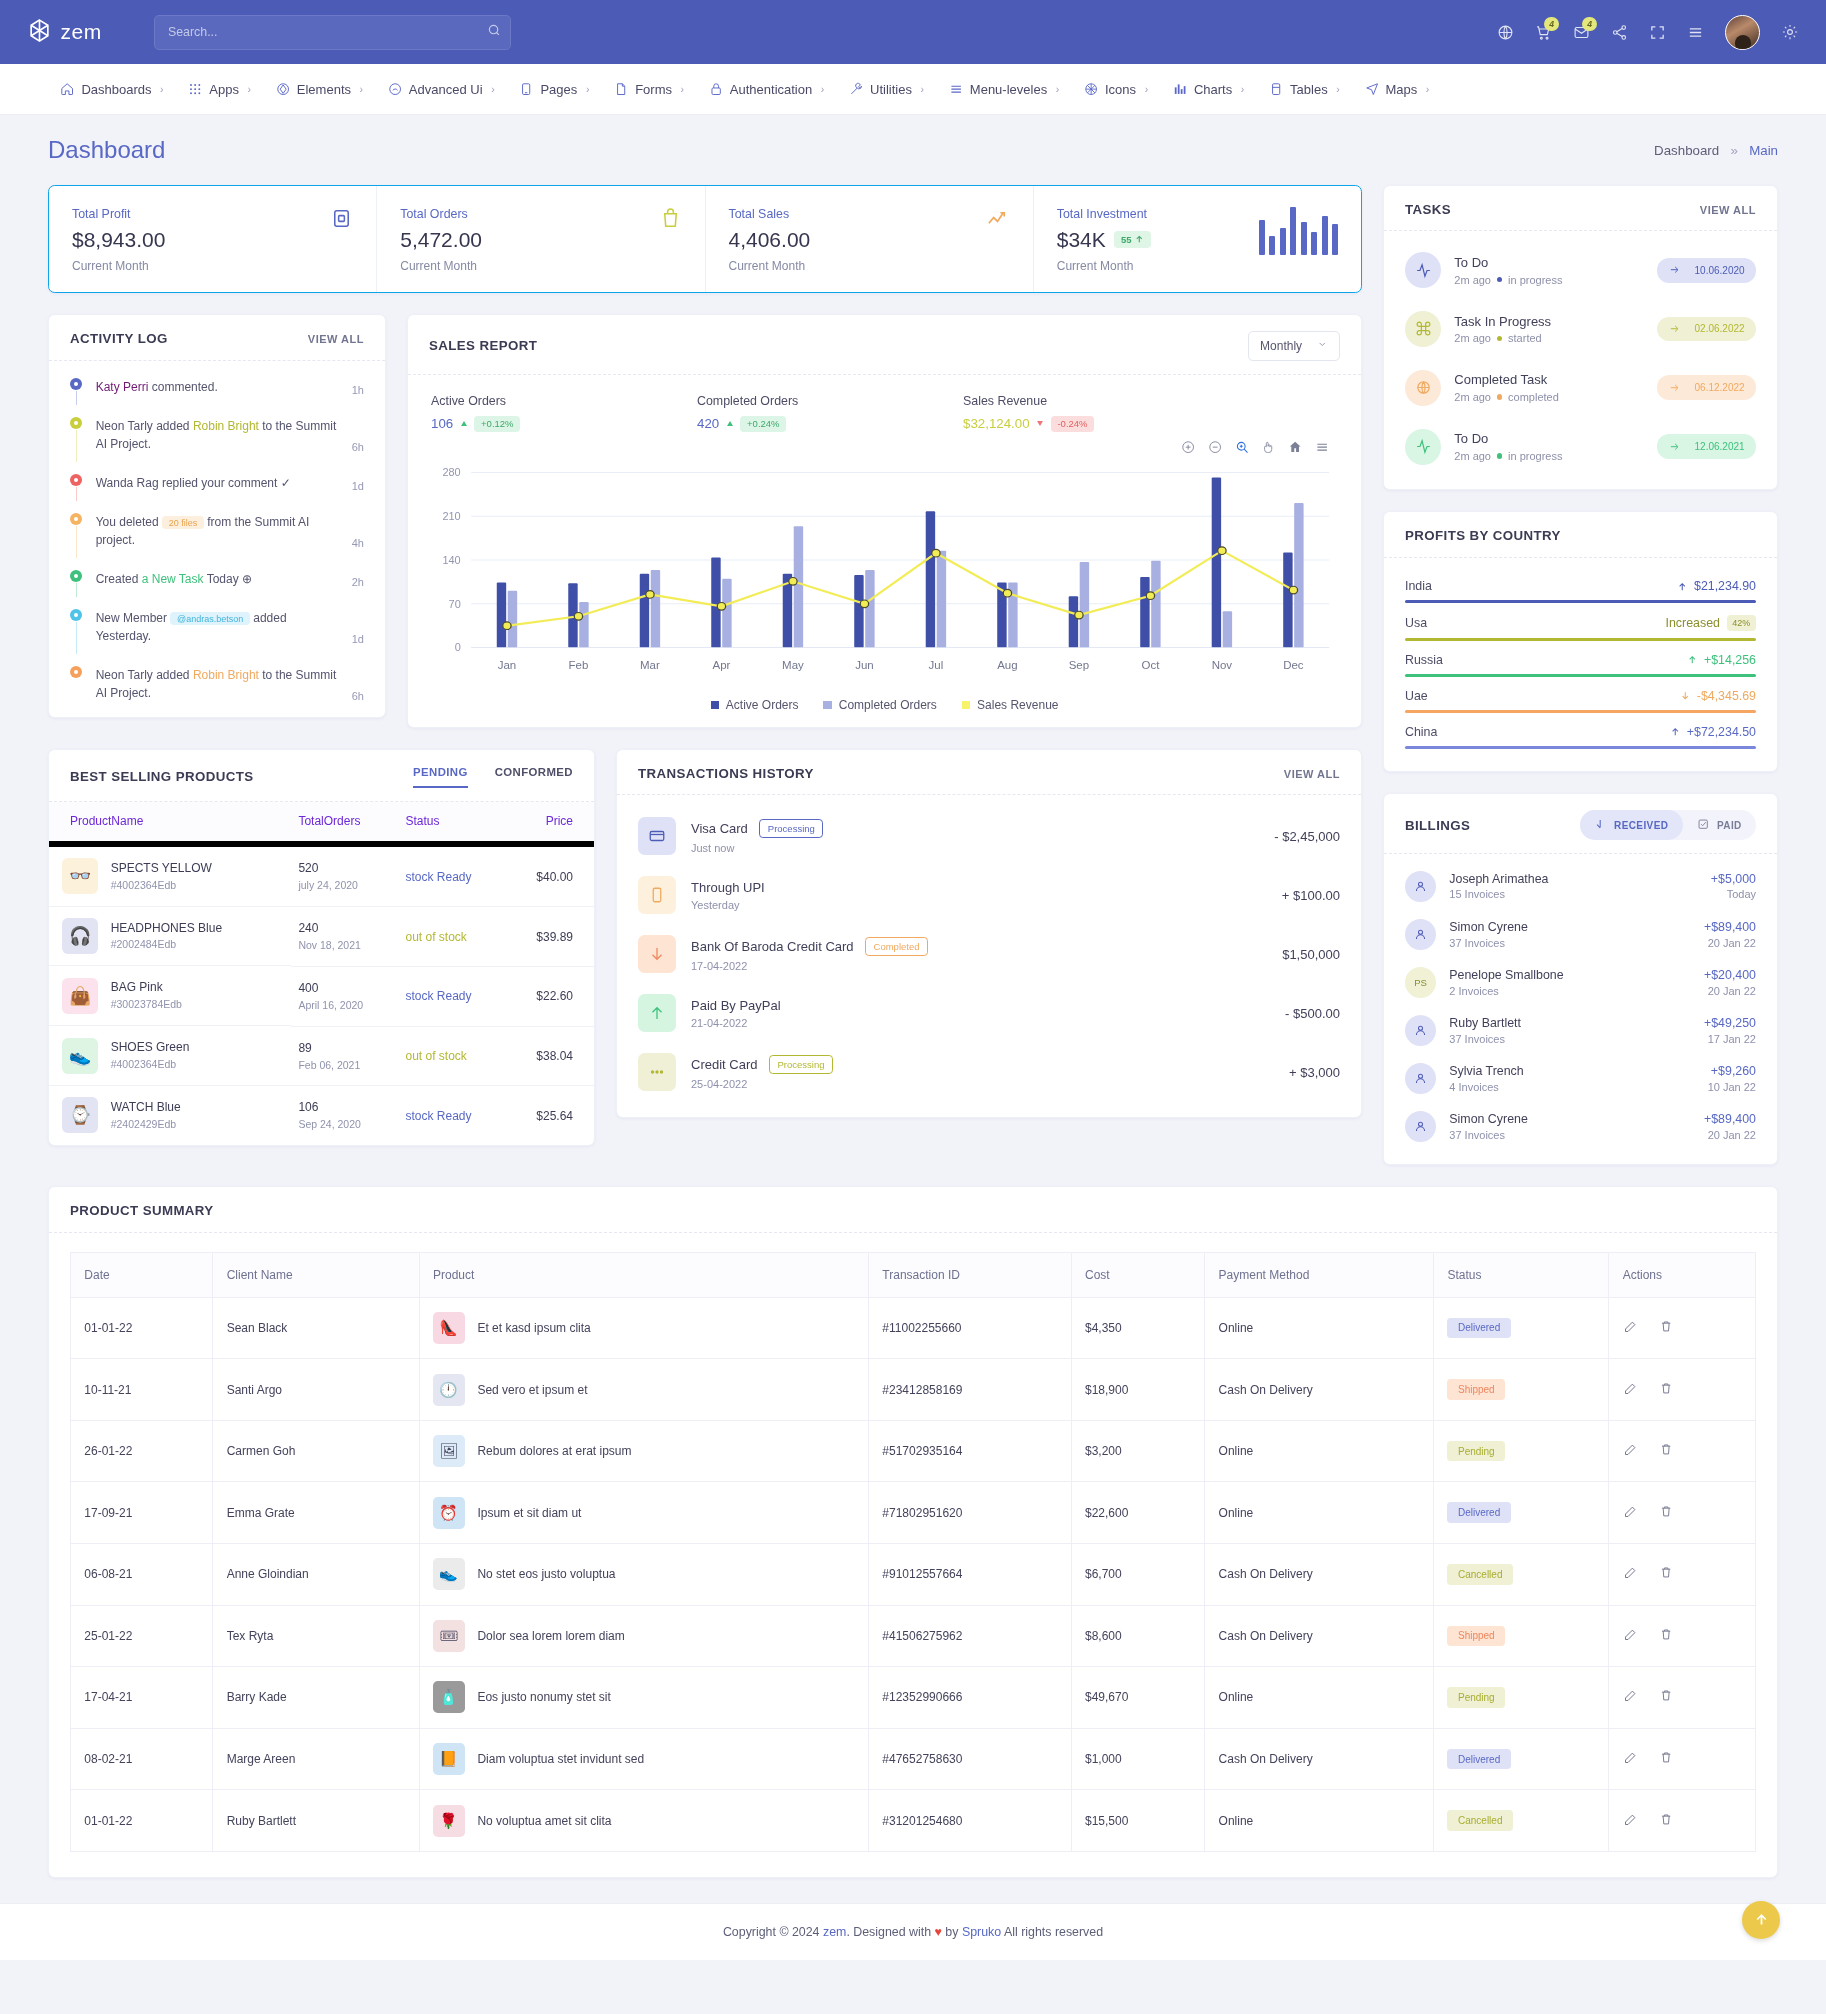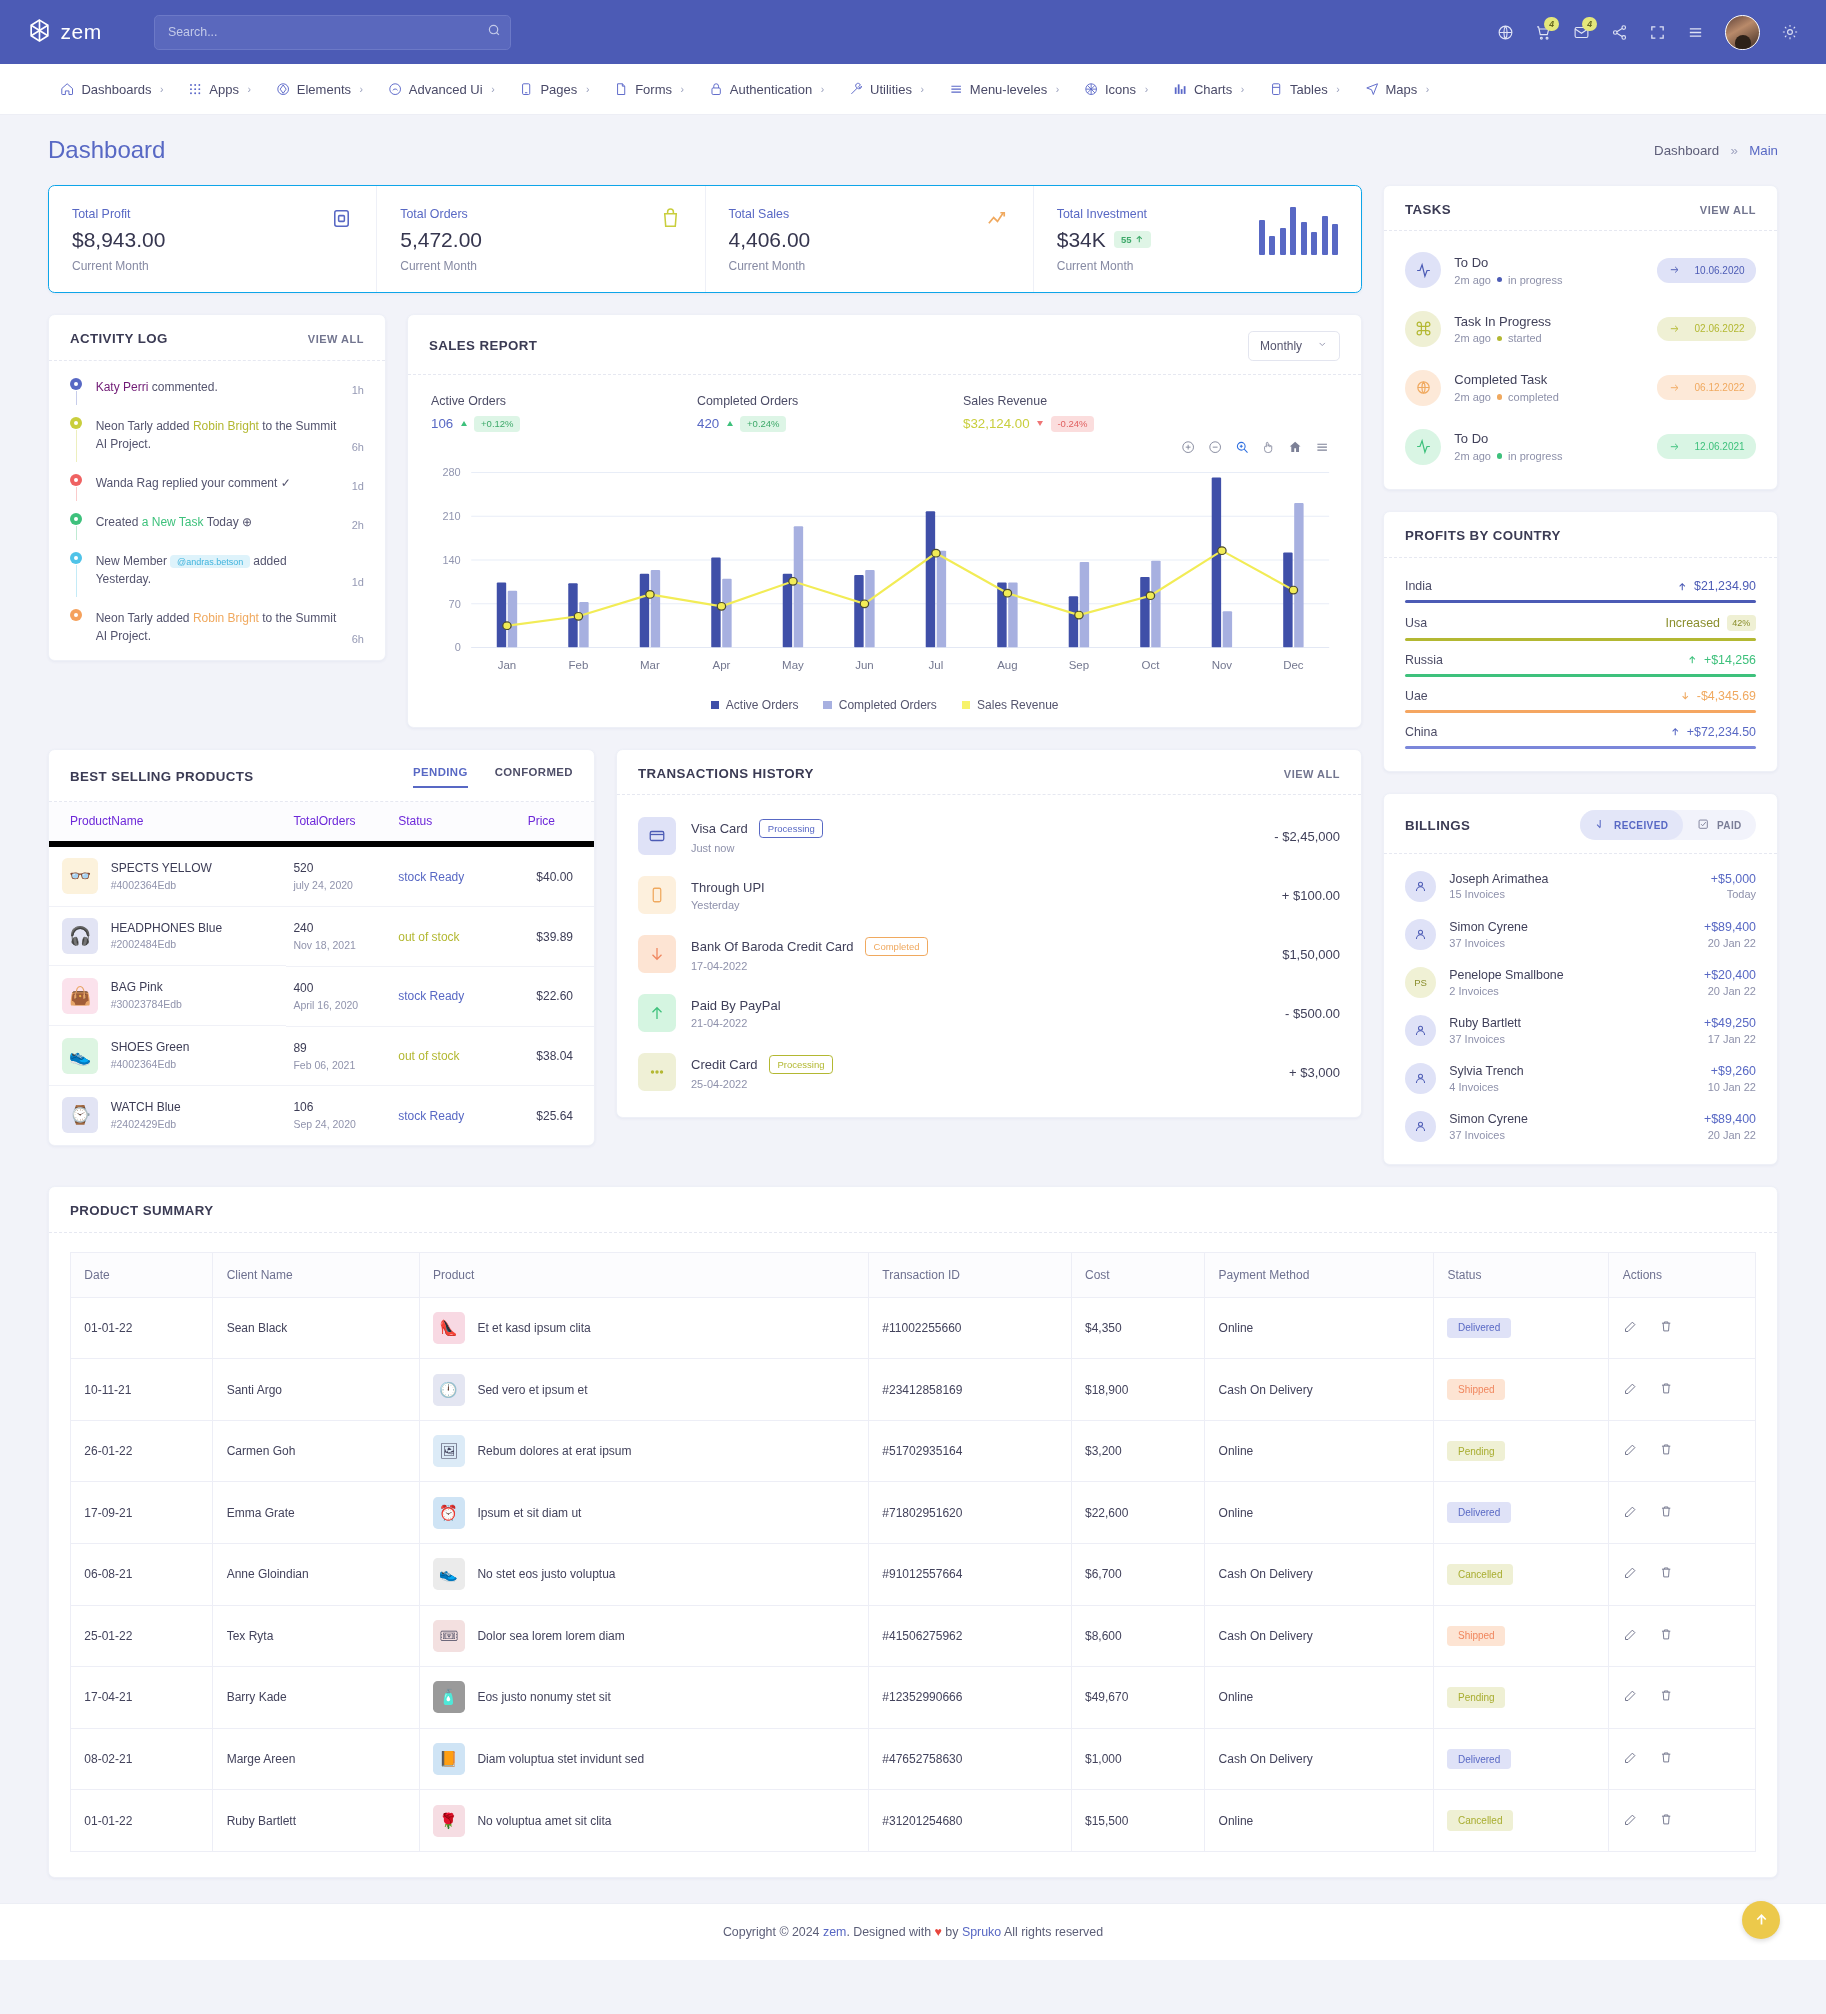--- a/index.html
+++ b/index.html
@@ -569,20 +569,30 @@
                 </div>
                 <div class="act-item">
       <div class="act-dot-wrap">
         <span class="act-dot" style="background:#ef6262">
                       <b></b>
                     </span>
         <span class="act-line" style="background:#ef626255"></span>
       </div>
       <div class="act-text">Wanda Rag <span style="color:#54546e">replied your comment</span>  ✓</div>
       <div class="act-time">1d</div>
+                </div>
+                <div class="act-item">
+      <div class="act-dot-wrap">
+        <span class="act-dot" style="background:#f5b461">
+                      <b></b>
+                    </span>
+        <span class="act-line" style="background:#f5b46155"></span>
+      </div>
+      <div class="act-text">You deleted <span class="tagpill" style="background:#fdefdd;color:#e9a44f">20 files</span> from the Summit AI project.</div>
+      <div class="act-time">4h</div>
                 </div>
                 <div class="act-item">
       <div class="act-dot-wrap">
         <span class="act-dot" style="background:#3ec17c">
                       <b></b>
                     </span>
         <span class="act-line" style="background:#3ec17c55"></span>
       </div>
       <div class="act-text">Created <span style="color:#3ec17c">a New Task</span> Today  ⊕</div>
       <div class="act-time">2h</div>
@@ -760,21 +770,21 @@
               <div class="tab active">PENDING</div>
               <div class="tab">CONFORMED</div>
             </div>
           </div>
           <table class="bsp">
             <thead>
                   <tr id="bsp-head">
                     <th style="padding-left: 21px;">ProductName</th>
                     <th style="text-align: left;">TotalOrders</th>
                     <th style="text-align: left;">Status</th>
-                    <th style="text-align: right; padding-right: 39px;">Price</th>
+                    <th style="text-align: right; padding-right: 21px;">Price</th>
                   </tr>
                 </thead>
             <tbody id="bsp-body">
                   <tr>
       <td class="prod-cell">
         <span class="prod-thumb" style="background:#fcf2dc">👓</span>
         <span><span class="prod-name" style="display:block">SPECTS YELLOW</span>
         <span class="prod-id">#4002364Edb</span></span>
       </td>
       <td>

